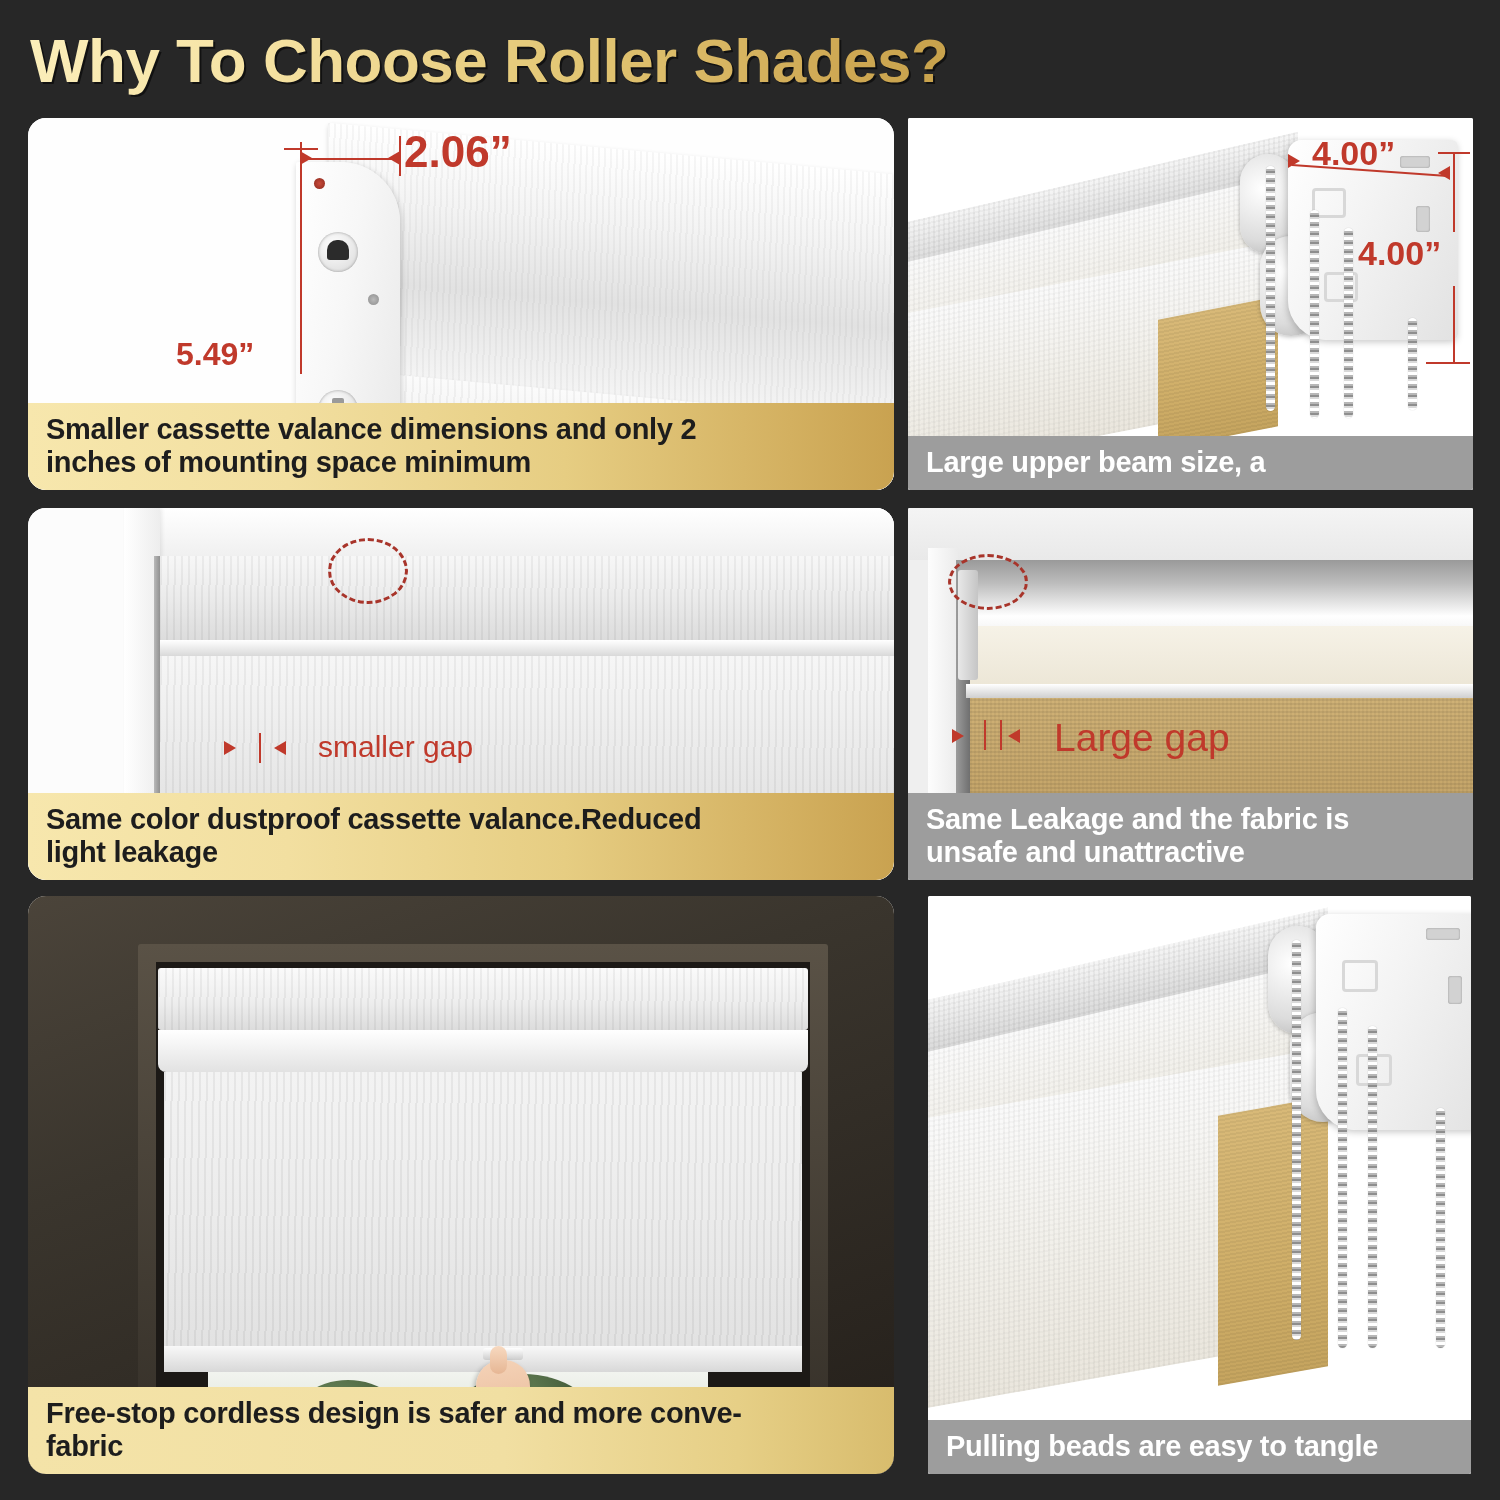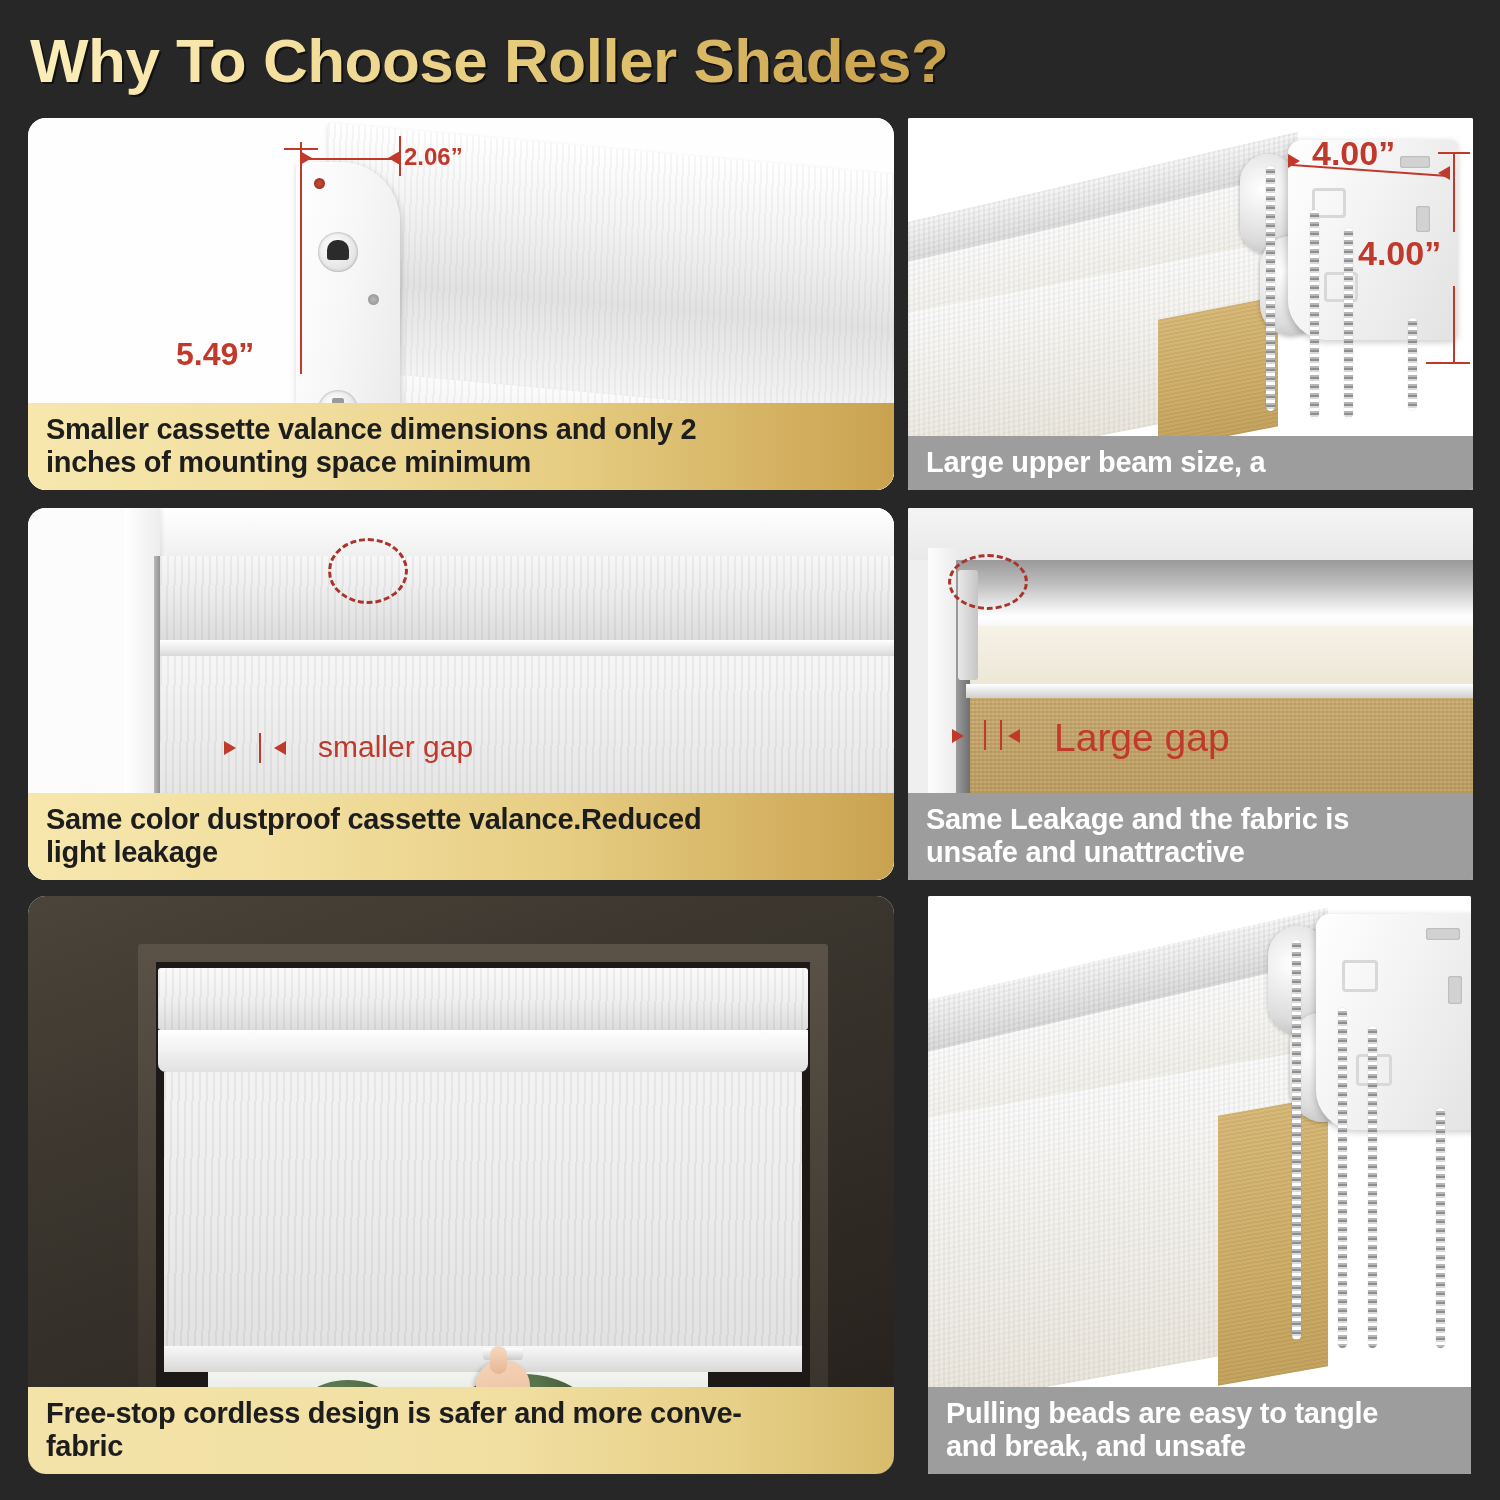--- a/index.html
+++ b/index.html
@@ -365,21 +365,21 @@
       <div class="knob k2"></div>
       <div class="screw s1"></div>
       <div class="screw s2"></div>
     </div>
 
     <div class="dim dim-h" style="left:272px; top:40px; width:100px;"></div>
     <div class="arrow-r" style="left:272px; top:33px;"></div>
     <div class="arrow-l" style="left:360px; top:33px;"></div>
     <div class="tick" style="left:272px; top:24px; height:28px;"></div>
     <div class="tick" style="left:371px; top:18px; height:40px;"></div>
-    <div class="dim-label" style="left:376px; top:25px; font-size:24px;">2.06”</div>
+    <div class="dim-label" style="left:376px; top:9px; font-size:44px;">2.06”</div>
 
     <div class="dim dim-v" style="left:272px; top:30px; height:226px;"></div>
     <div class="dim dim-v" style="left:272px; top:300px; height:50px;"></div>
     <div class="dim dim-h" style="left:256px; top:30px; width:34px;"></div>
     <div class="dim dim-h" style="left:256px; top:348px; width:34px;"></div>
     <div class="dim-label" style="left:148px; top:218px; font-size:32px;">5.49”</div>
   </div>
 
   <div class="cap gold">
     <span class="l">Smaller cassette valance dimensions and only 2</span>
@@ -520,15 +520,14 @@
     </div>
 
     <div class="bead-chain" style="left:364px; top:44px; height:400px;"></div>
     <div class="bead-chain" style="left:410px; top:112px; height:340px;"></div>
     <div class="bead-chain" style="left:440px; top:130px; height:322px;"></div>
     <div class="bead-chain" style="left:508px; top:212px; height:240px;"></div>
   </div>
 
   <div class="cap gray">
     <span class="l">Pulling beads are easy to tangle</span>
-    <span class="l">and break, and unsafe</span>
   </div>
 </div>
 
 </body></html>

